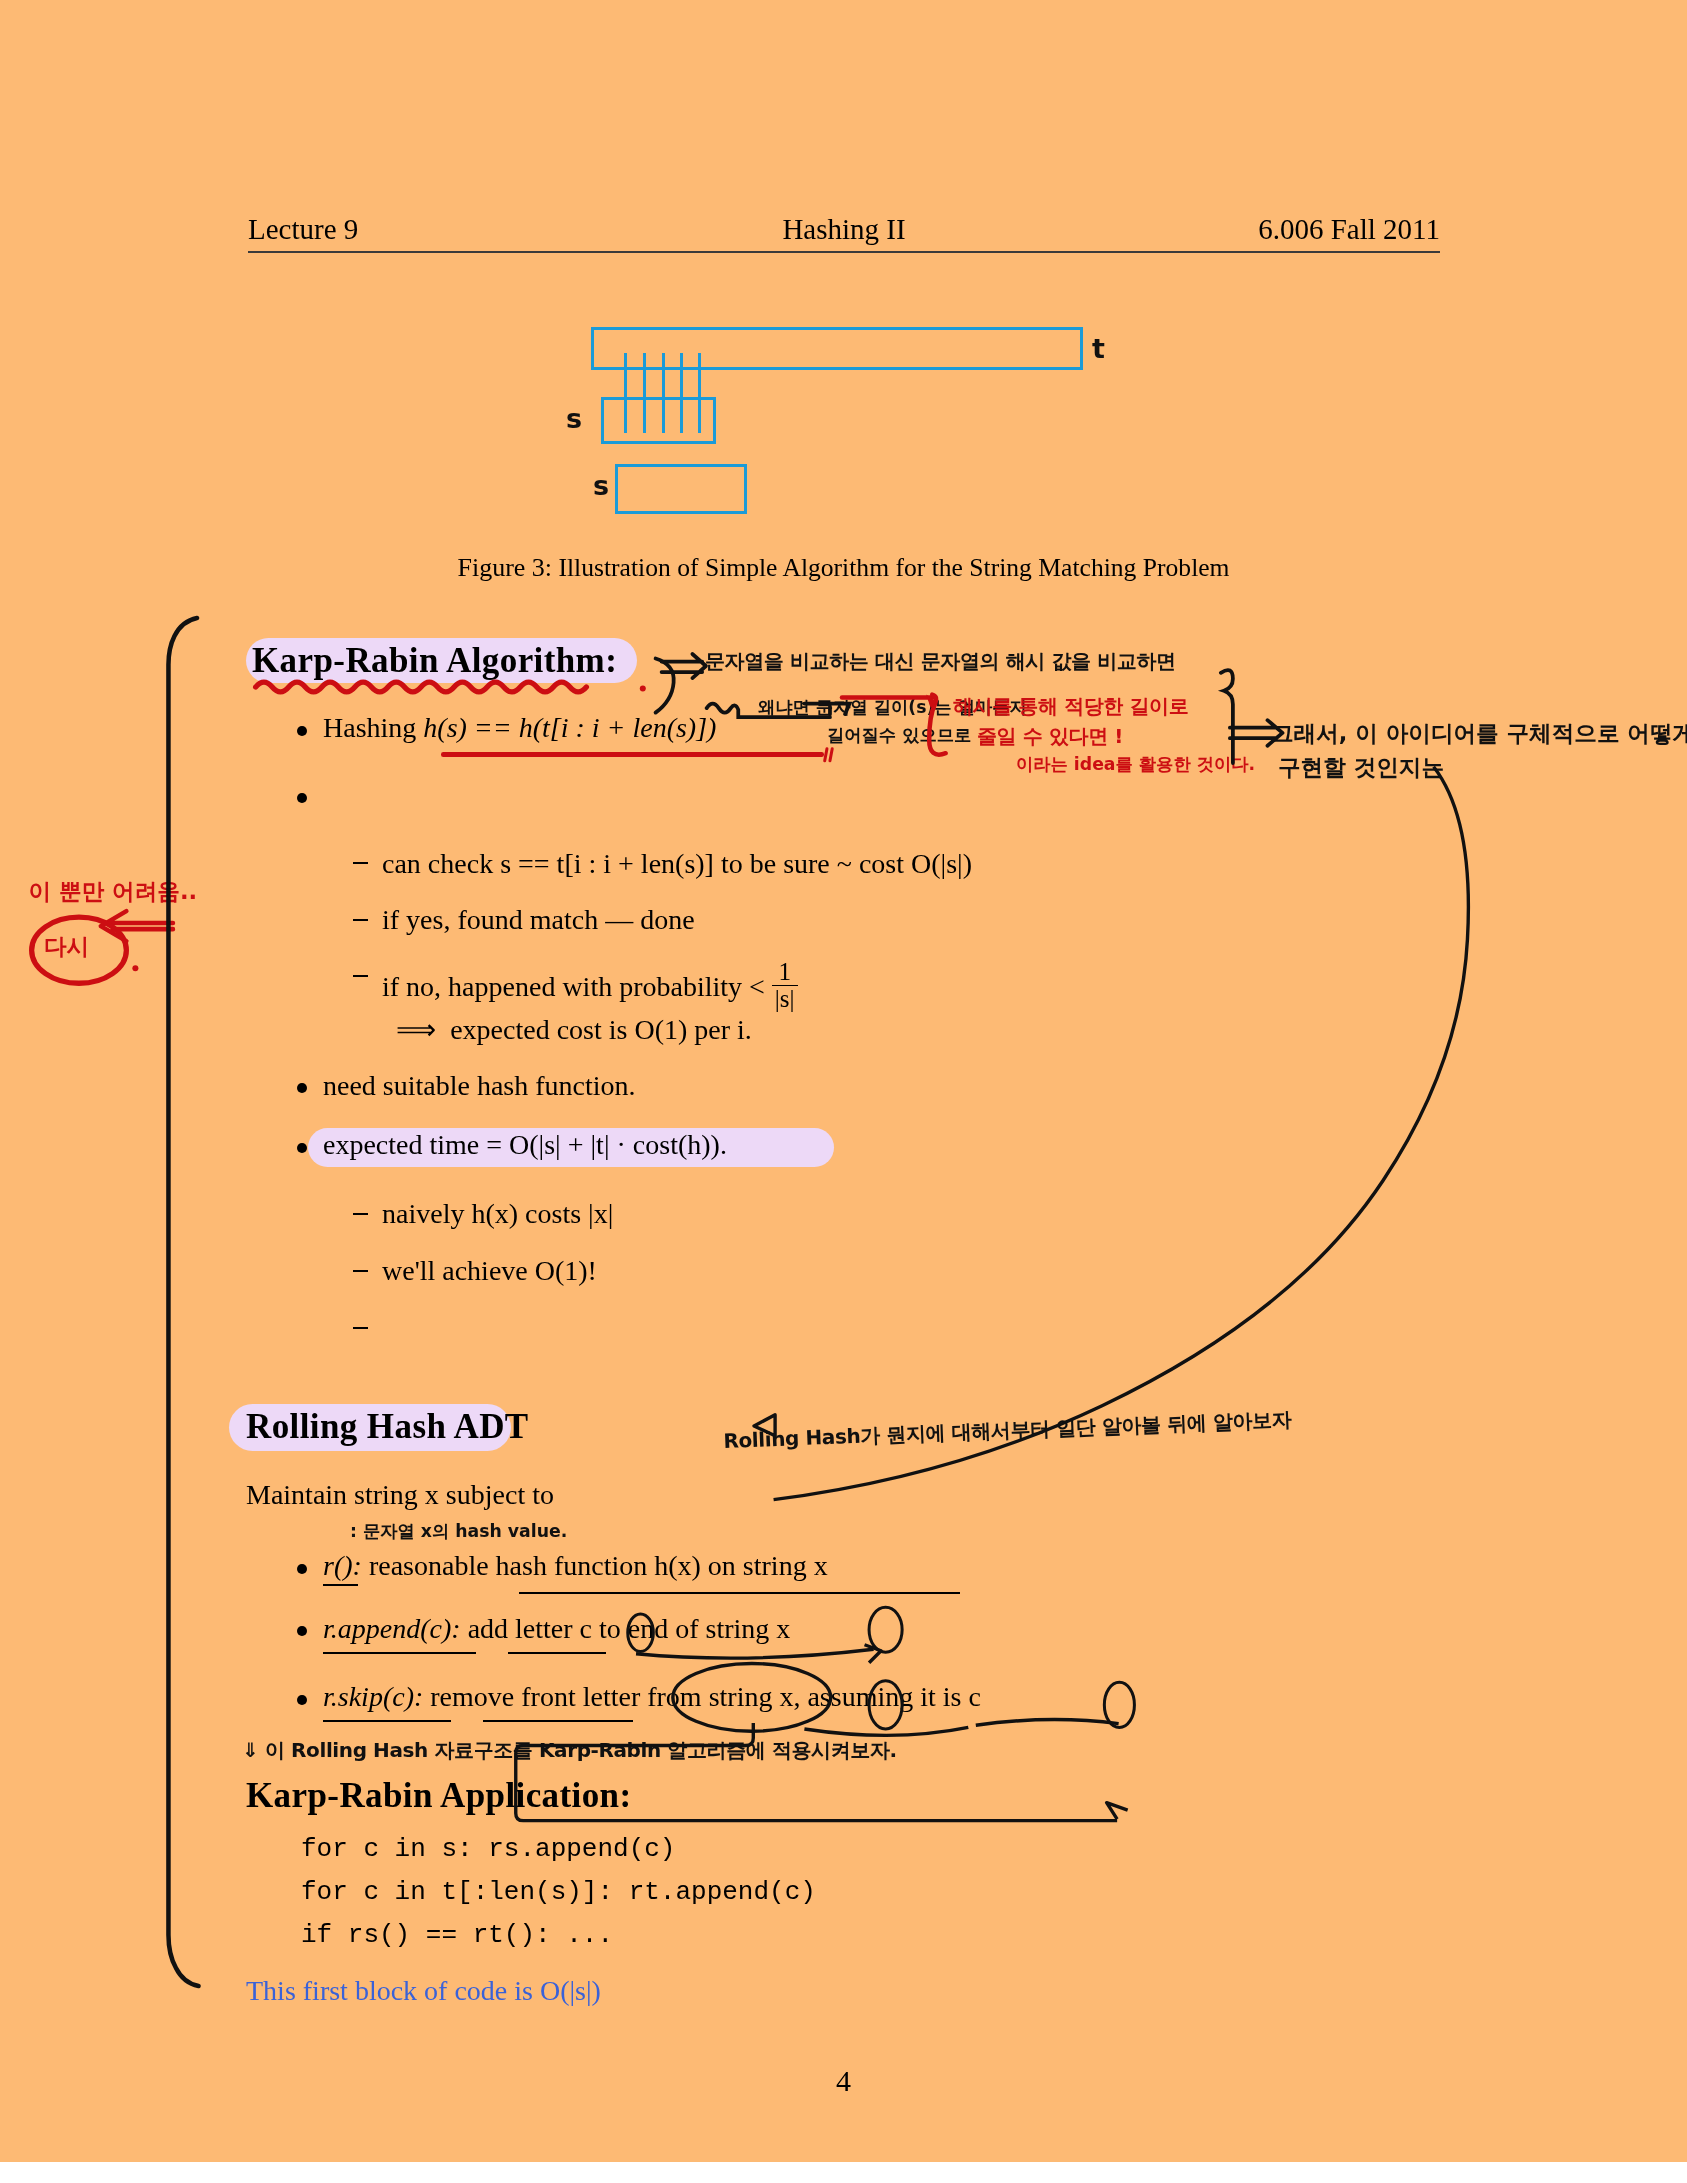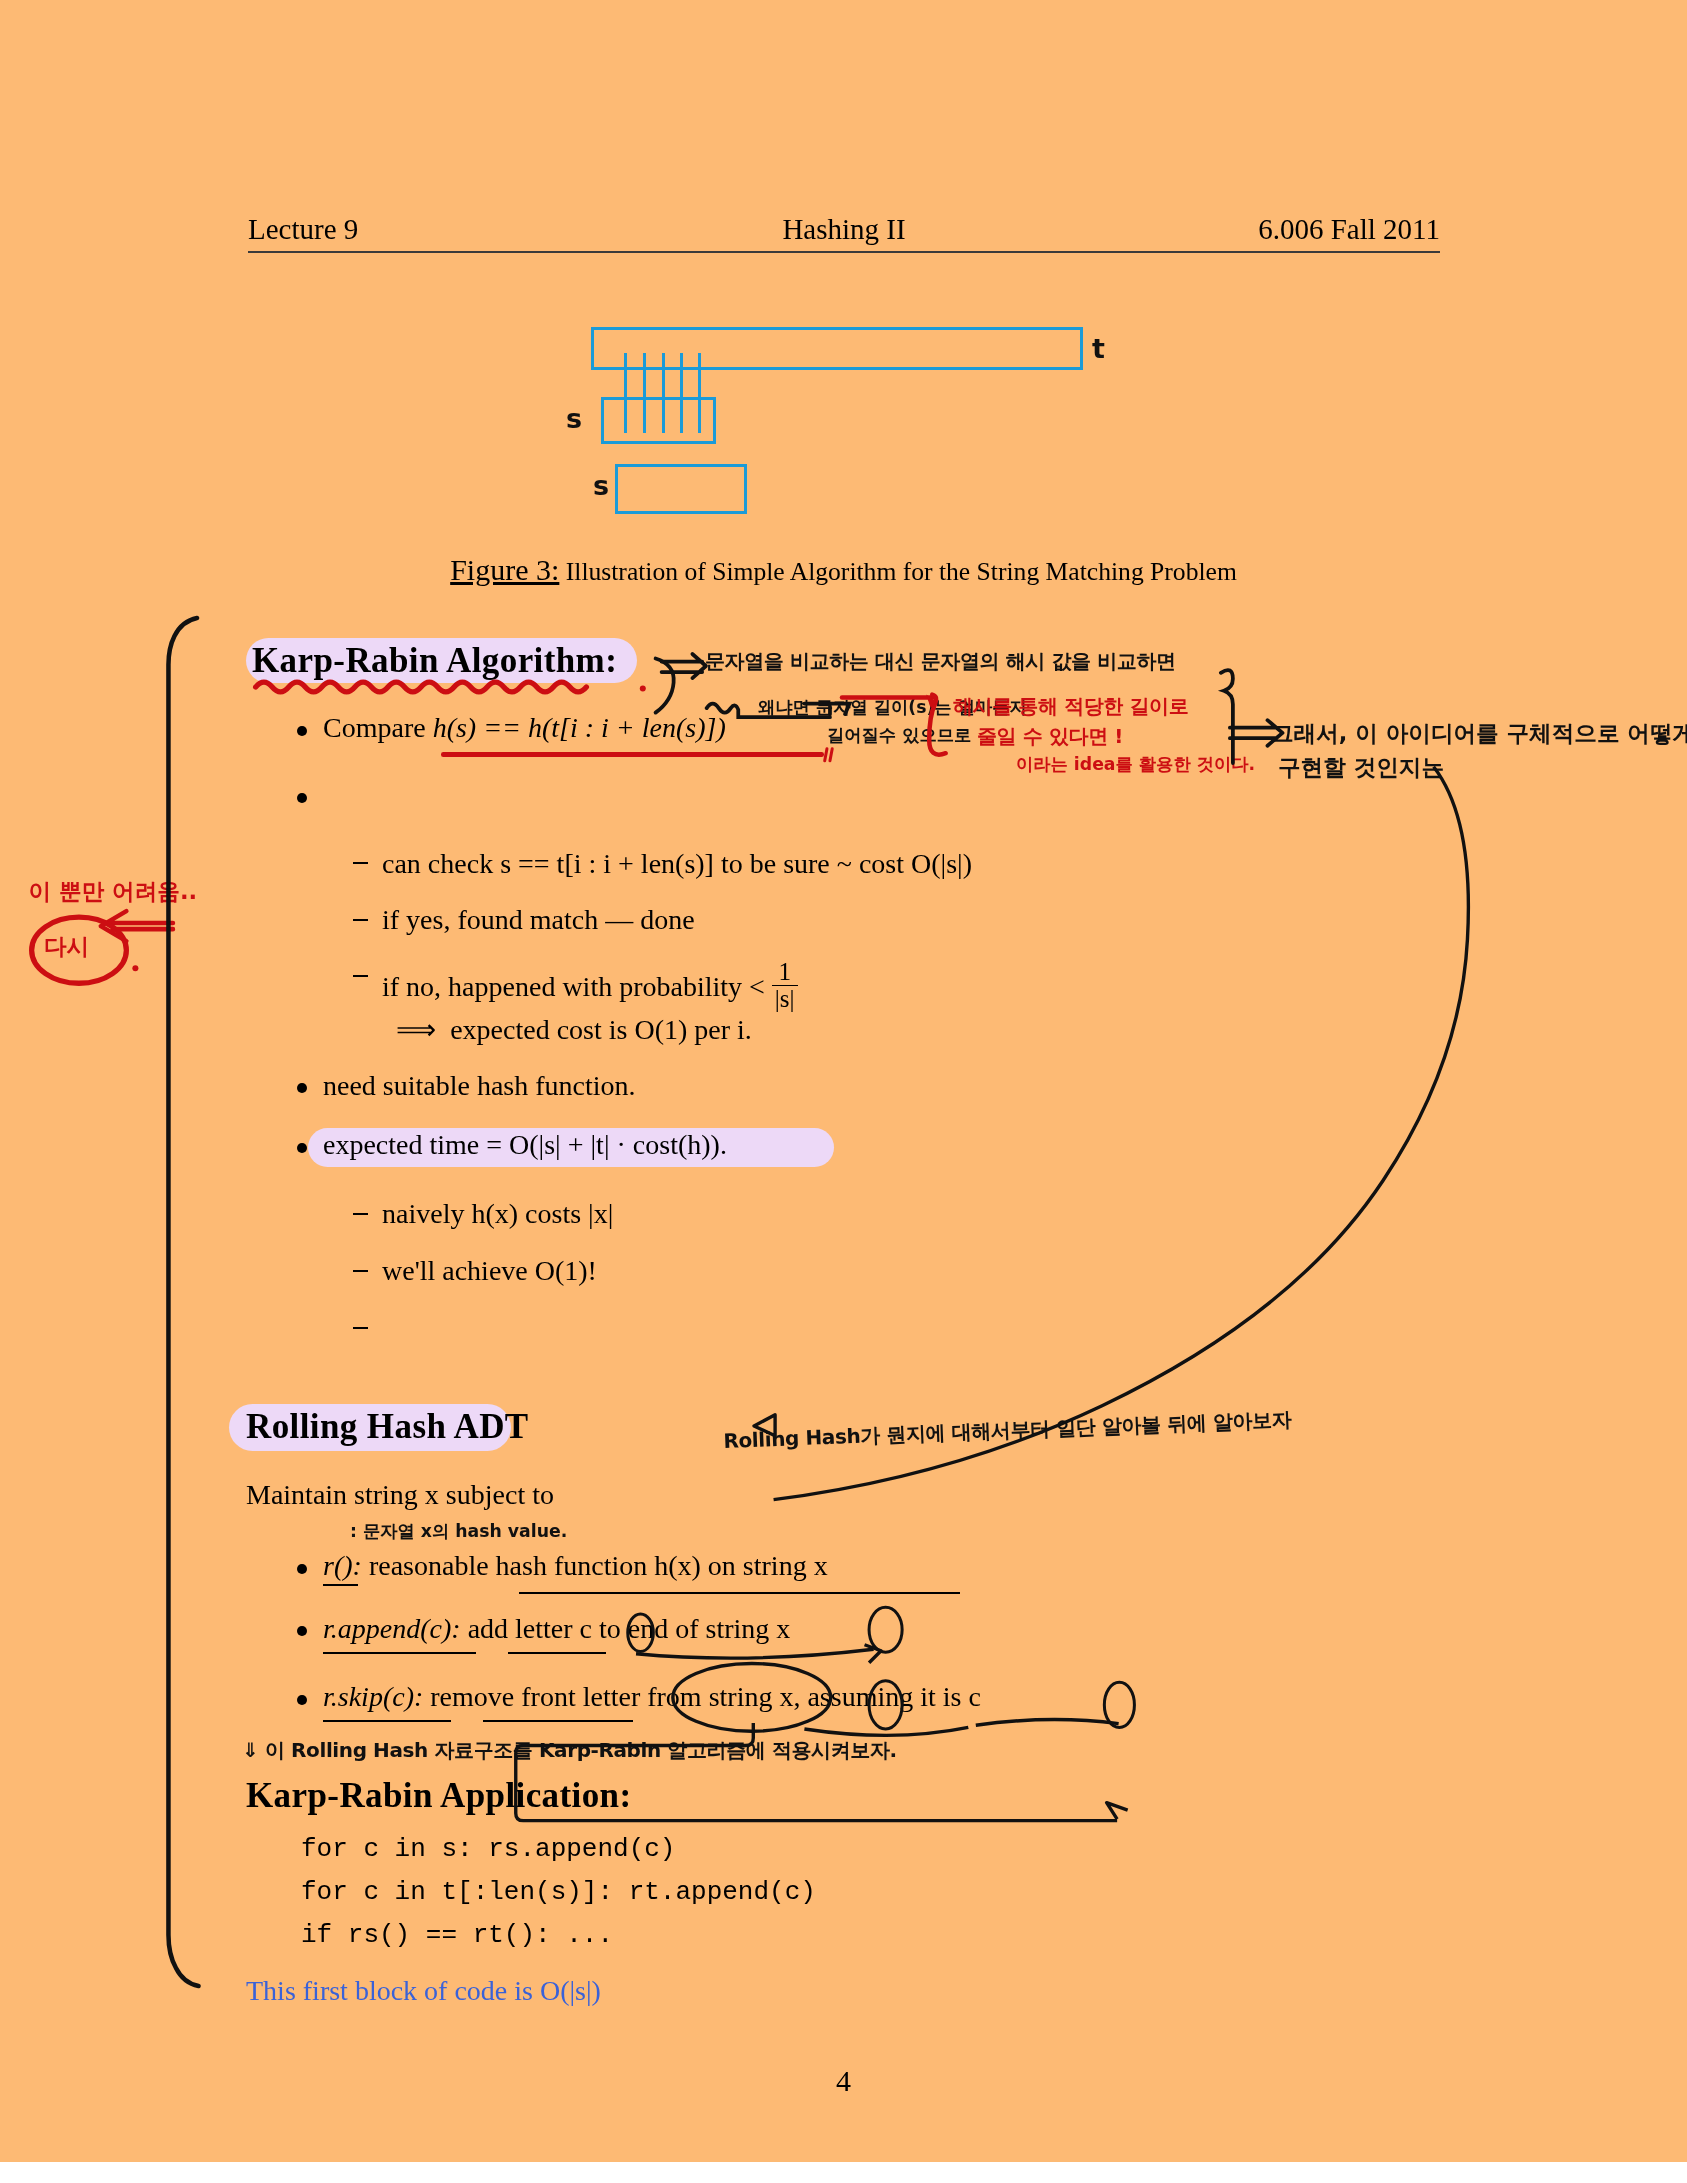--- a/index.html
+++ b/index.html
@@ -60,21 +60,21 @@
     font-weight: 600;
     color: #111;
   }
   .fig-caption {
     position: absolute;
     left: 0; top: 553px;
     width: 1687px;
     text-align: center;
     font-size: 25.6px;
   }
-  .fig-caption .capnum { font-size: 30px; text-decoration: underline; }
+  .fig-caption .capnum { font-size: 26px; }
 
   
   .t {
     position: absolute;
     white-space: nowrap;
     font-size: 28px;
     line-height: 33px;
   }
   .bullet-dot {
     position: absolute;
@@ -197,21 +197,21 @@
   <div class="fig-caption">
     <span class="capnum">Figure 3:</span>
     <span>Illustration of Simple Algorithm for the String Matching Problem</span>
   </div>
 
   <div class="hl" style="left:246px; top:638px; width:391px; height:45px;"></div>
   <div class="h2" style="left:252px; top:641px;">Karp-Rabin Algorithm:</div>
 
   <div class="bullet-dot" style="left:297px; top:726px;"></div>
   <div class="t" style="left:323px; top:711px;">
-    <span>Compare </span><i class="m">h(s) == h(t[i : i + len(s)])</i>
+    <span>Hashing </span><i class="m">h(s) == h(t[i : i + len(s)])</i>
   </div>
   <div class="uline-red" style="left:441px; top:752px; width:383px;"></div>
 
   <div class="bullet-dot" style="left:297px; top:793px;"></div>
 
   <div class="dash" style="left:353px; top:862px;"></div>
   <div class="t" style="left:382px; top:847px;">can check s == t[i : i + len(s)] to be sure ~ cost O(|s|)</div>
 
   <div class="dash" style="left:353px; top:919px;"></div>
   <div class="t" style="left:382px; top:903px;">if yes, found match — done</div>

